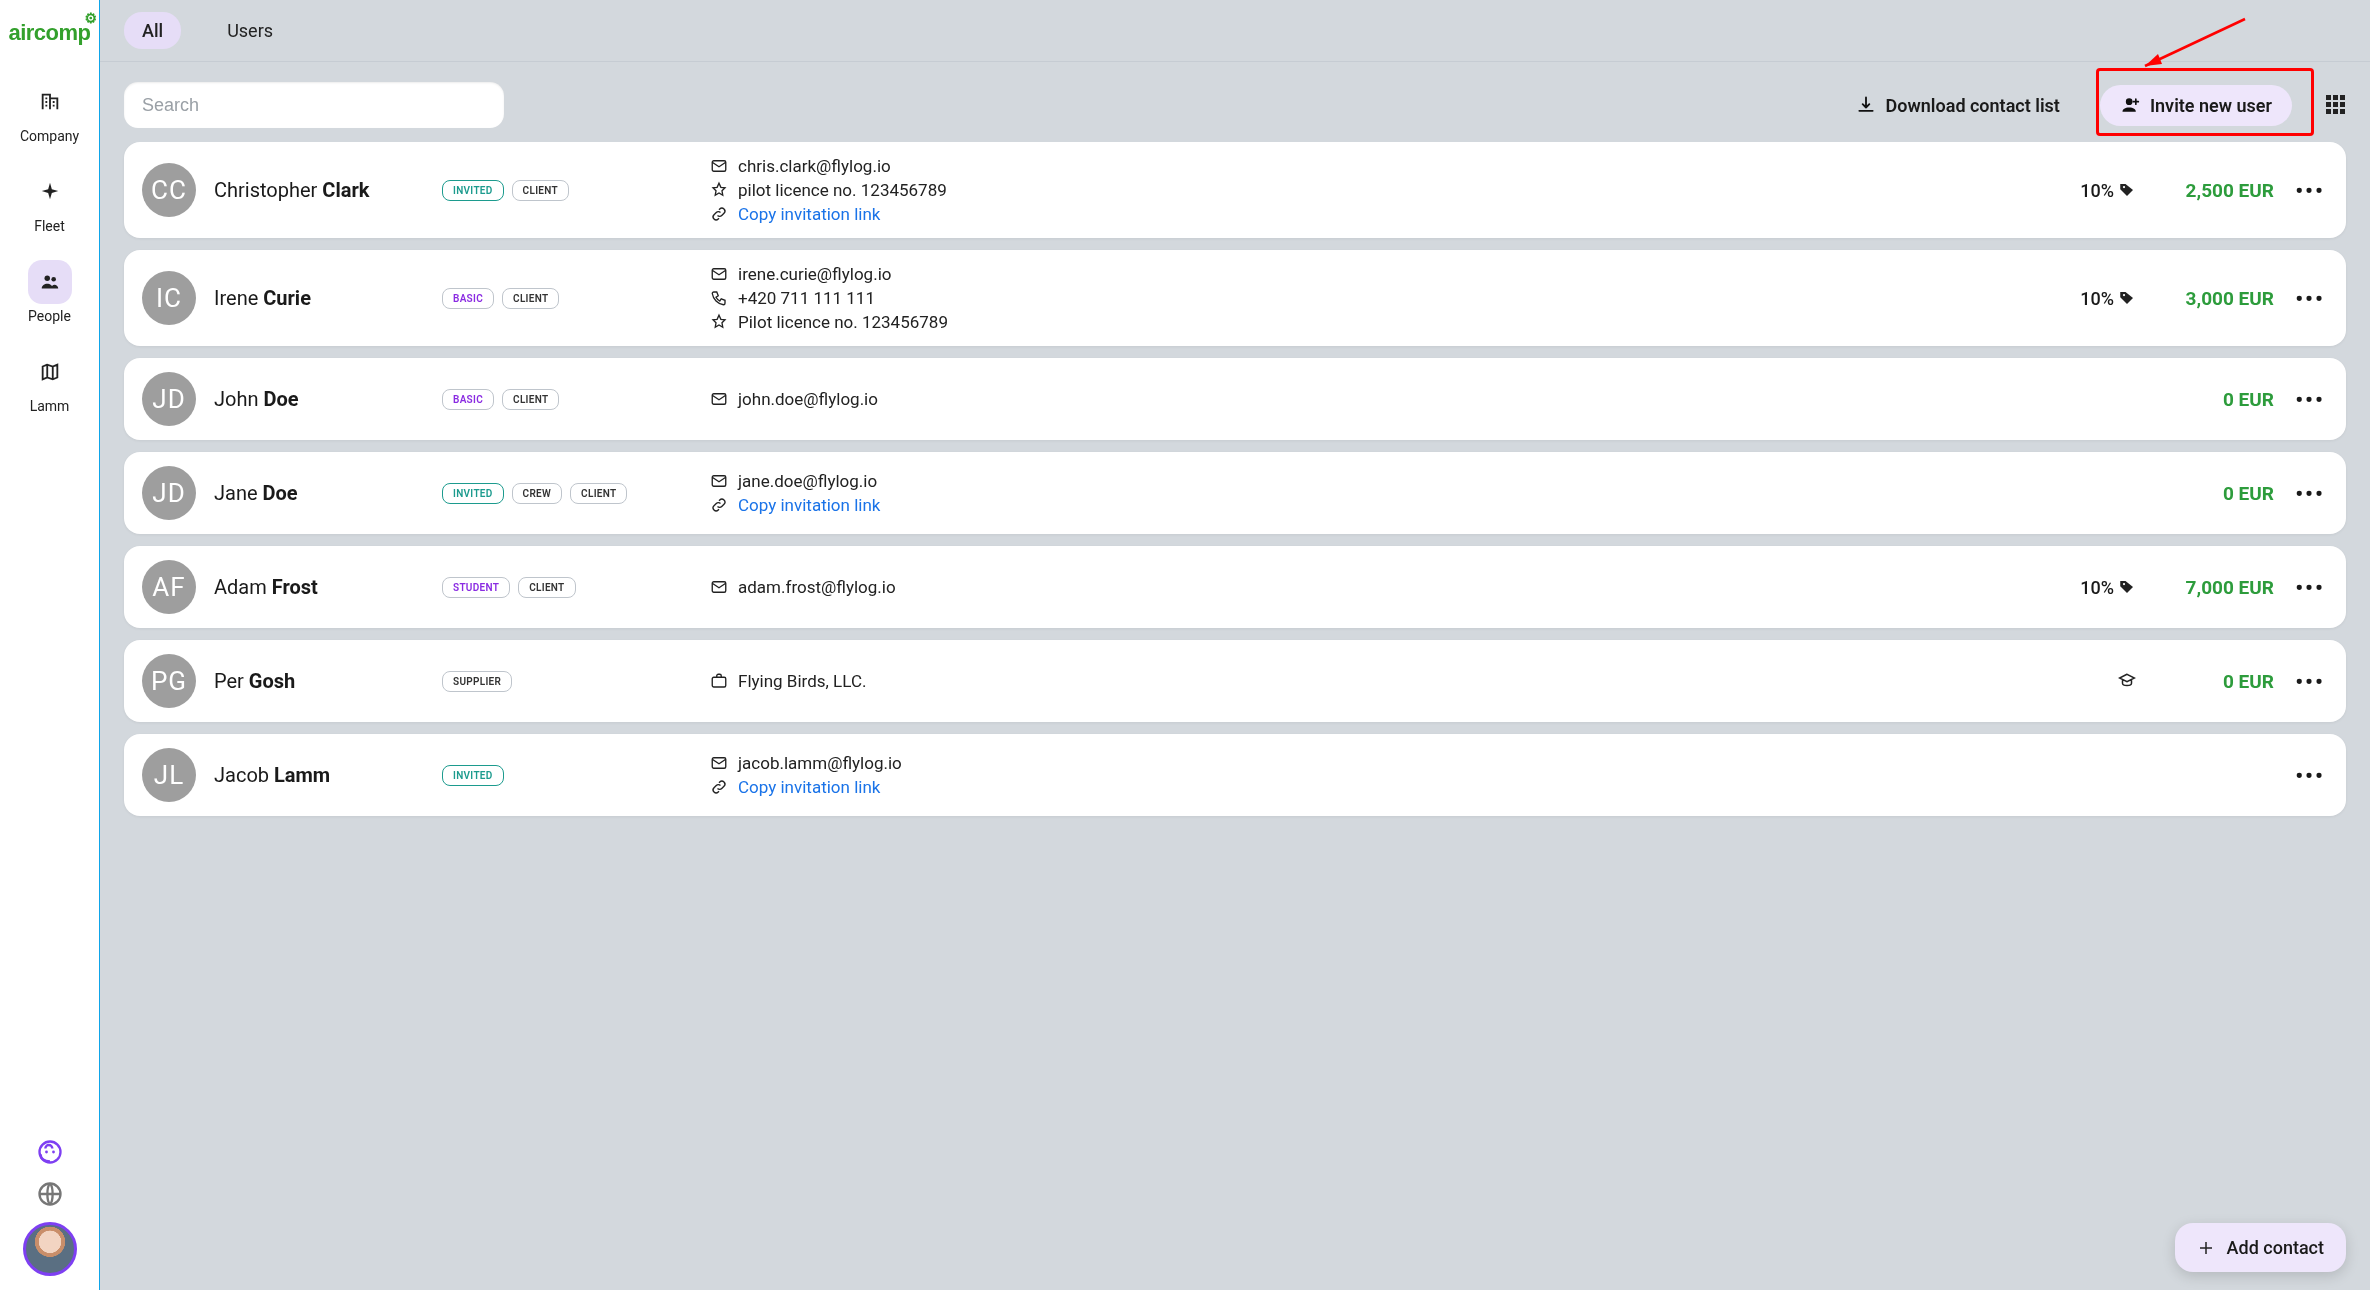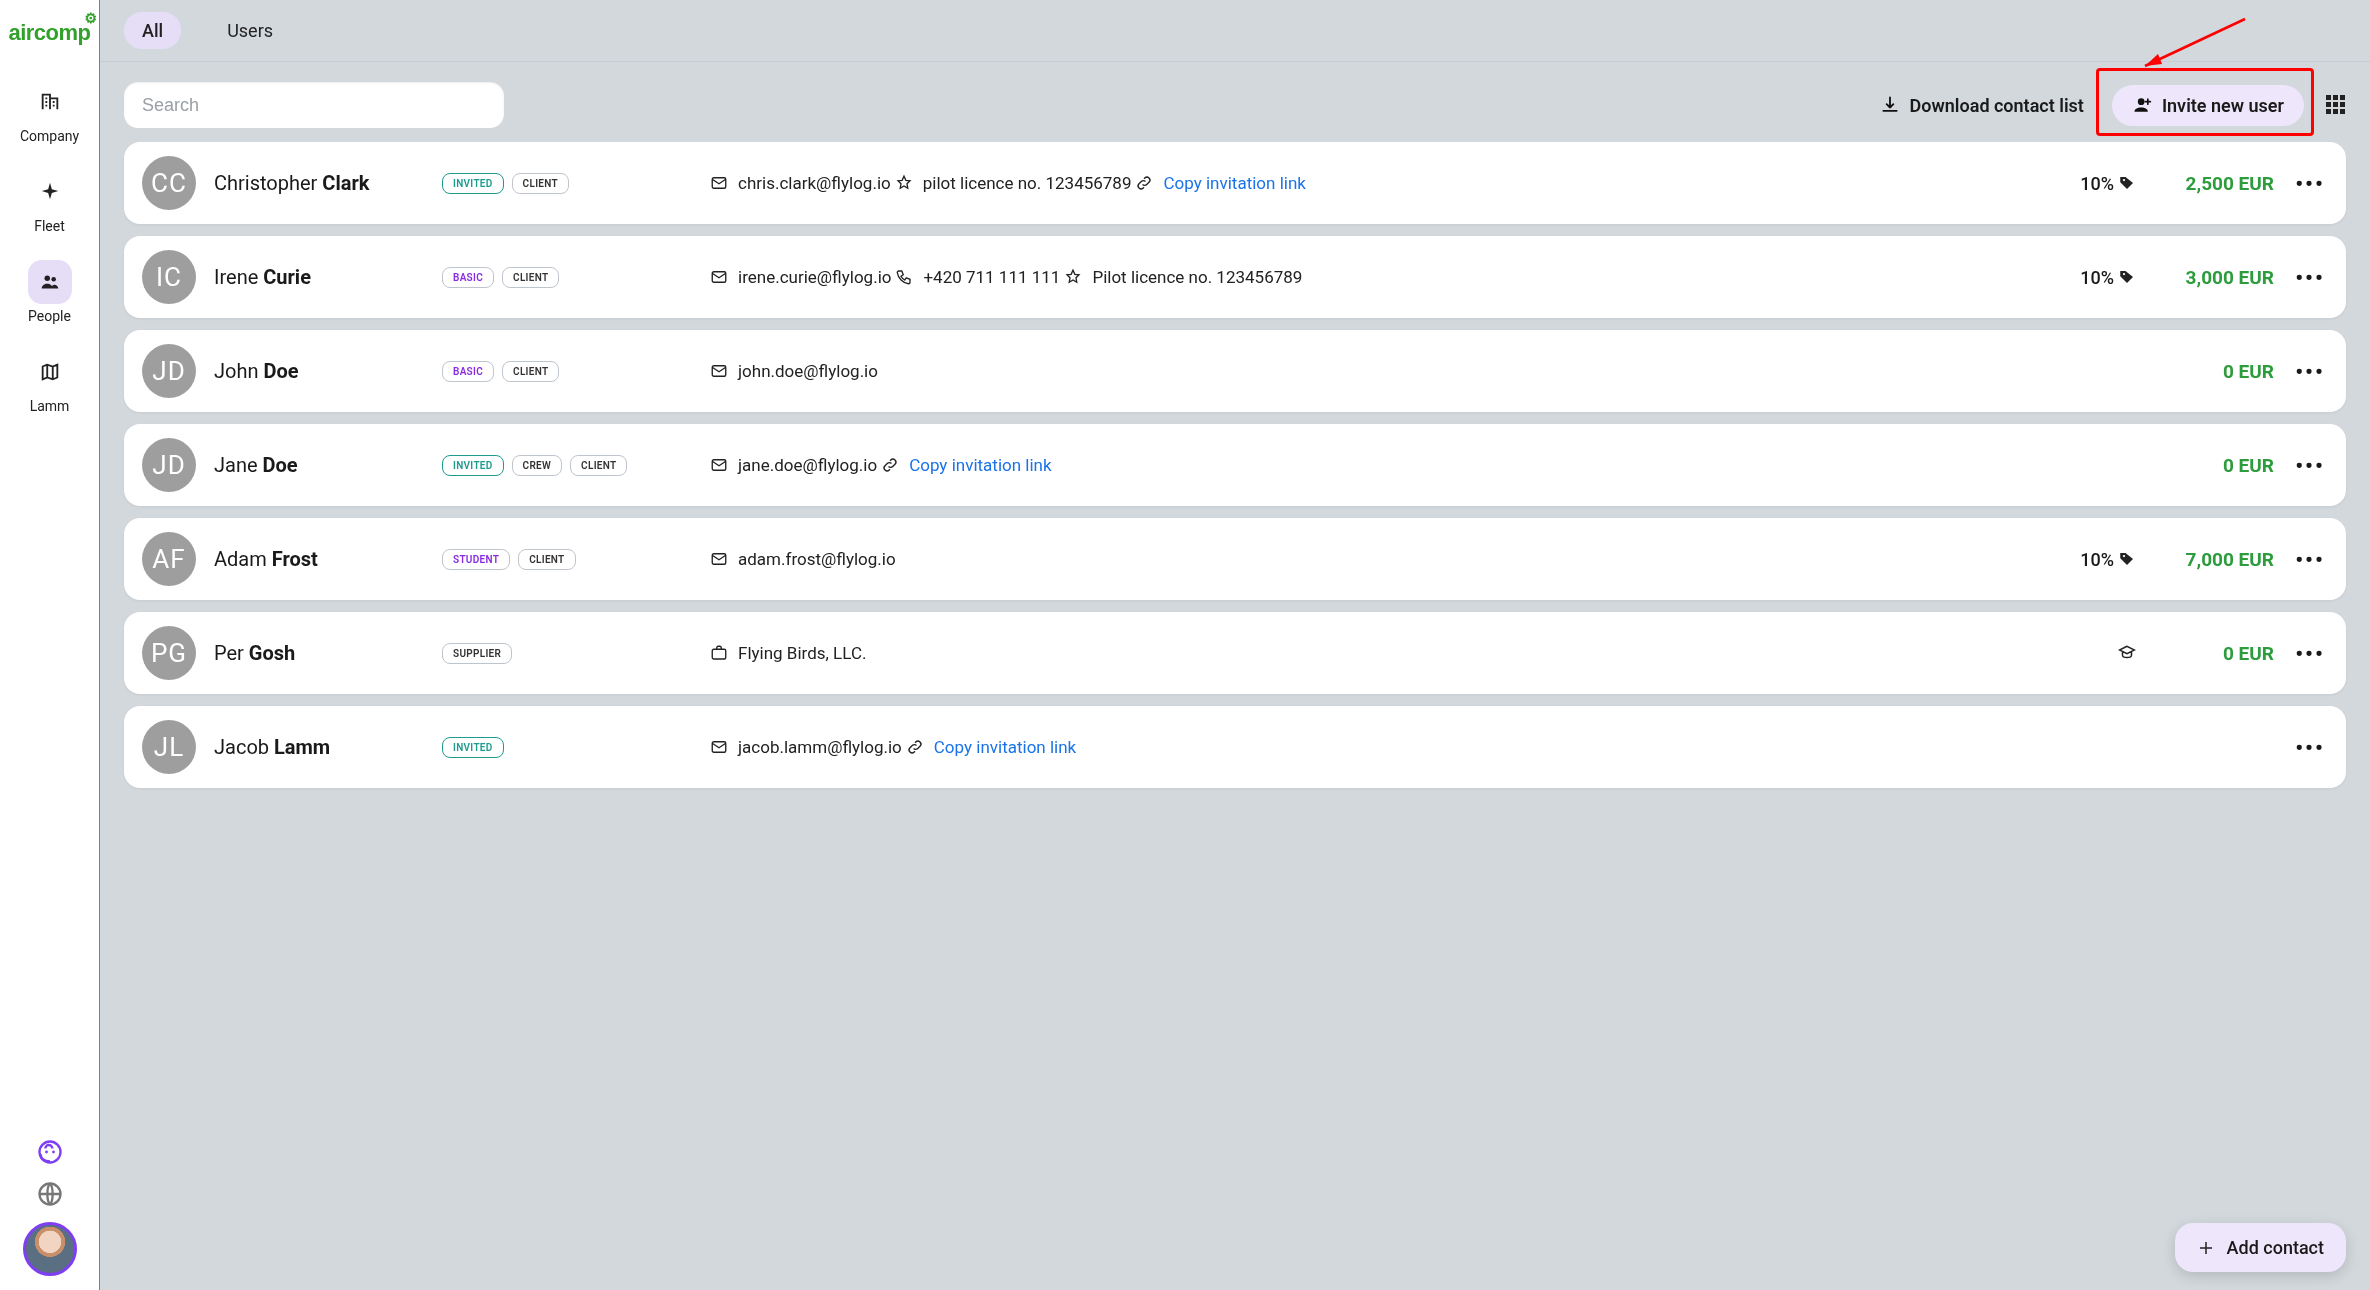--- a/index.html
+++ b/index.html
@@ -85,21 +85,21 @@
   .tabs {
     display: flex; align-items: center; gap: 28px;
     padding: 0 24px 0 24px; height: 62px;
     border-bottom: 1px solid #c6ccd3;
   }
   .tab {
     font-size: 18px; color: #222; padding: 8px 18px; border-radius: 18px; cursor: pointer;
   }
   .tab.active { background: var(--lavender); font-weight: 500;}
   .toolbar {
-    display:flex; align-items:center; gap: 16px;
+    display:flex; align-items:center; gap: 28px;
     padding: 20px 24px 14px 24px;
     position: relative;
   }
   .search {
     flex: 0 0 380px;
     height: 46px; border-radius: 14px; border: none; background: #fff;
     padding: 0 18px; font-size: 18px; color: #333;
     box-shadow: 0 1px 2px rgba(0,0,0,.08) inset;
   }
   .search::placeholder { color: #9aa0a6; }
@@ -138,21 +138,21 @@
   .col-name .first { font-weight:400; }
   .col-name .last { font-weight:700; }
   .col-tags { flex: 0 0 250px; display:flex; gap:8px; flex-wrap:wrap; }
   .pill {
     border:1.5px solid var(--pill-border); border-radius:8px; padding:4px 10px; font-size:10px; font-weight:600;
     color:#333; background:#fff; letter-spacing:.3px;
   }
   .pill.invited { border-color: var(--teal-border); color: var(--teal-text); }
   .pill.basic   { color: var(--purple); }
   .pill.student { color: var(--purple); }
-  .col-details { flex: 1 1 auto; display:flex; gap:4px; font-size:17px; color:#222;}
+  .col-details { flex: 1 1 auto; display:flex; flex-direction:column; gap:4px; font-size:17px; color:#222;}
   .detail-line { display:flex; align-items:center; gap:10px; }
   .detail-line svg { width:18px; height:18px; flex:0 0 18px; fill:none; stroke:#222; stroke-width:1.8;}
   .link { color: var(--link); cursor:pointer; }
   .col-pct { flex:0 0 80px; display:flex; align-items:center; justify-content:flex-end; gap:4px; font-size:18px; font-weight:500;}
   .col-pct svg { width:18px; height:18px; }
   .col-amount { flex:0 0 120px; text-align:right; font-size:19px; font-weight:700; color: var(--amount-green);}
   .col-menu { flex:0 0 36px; text-align:center; }
   .dots { font-size:22px; letter-spacing:2px; cursor:pointer; font-weight:700;}
   
   .fab {

